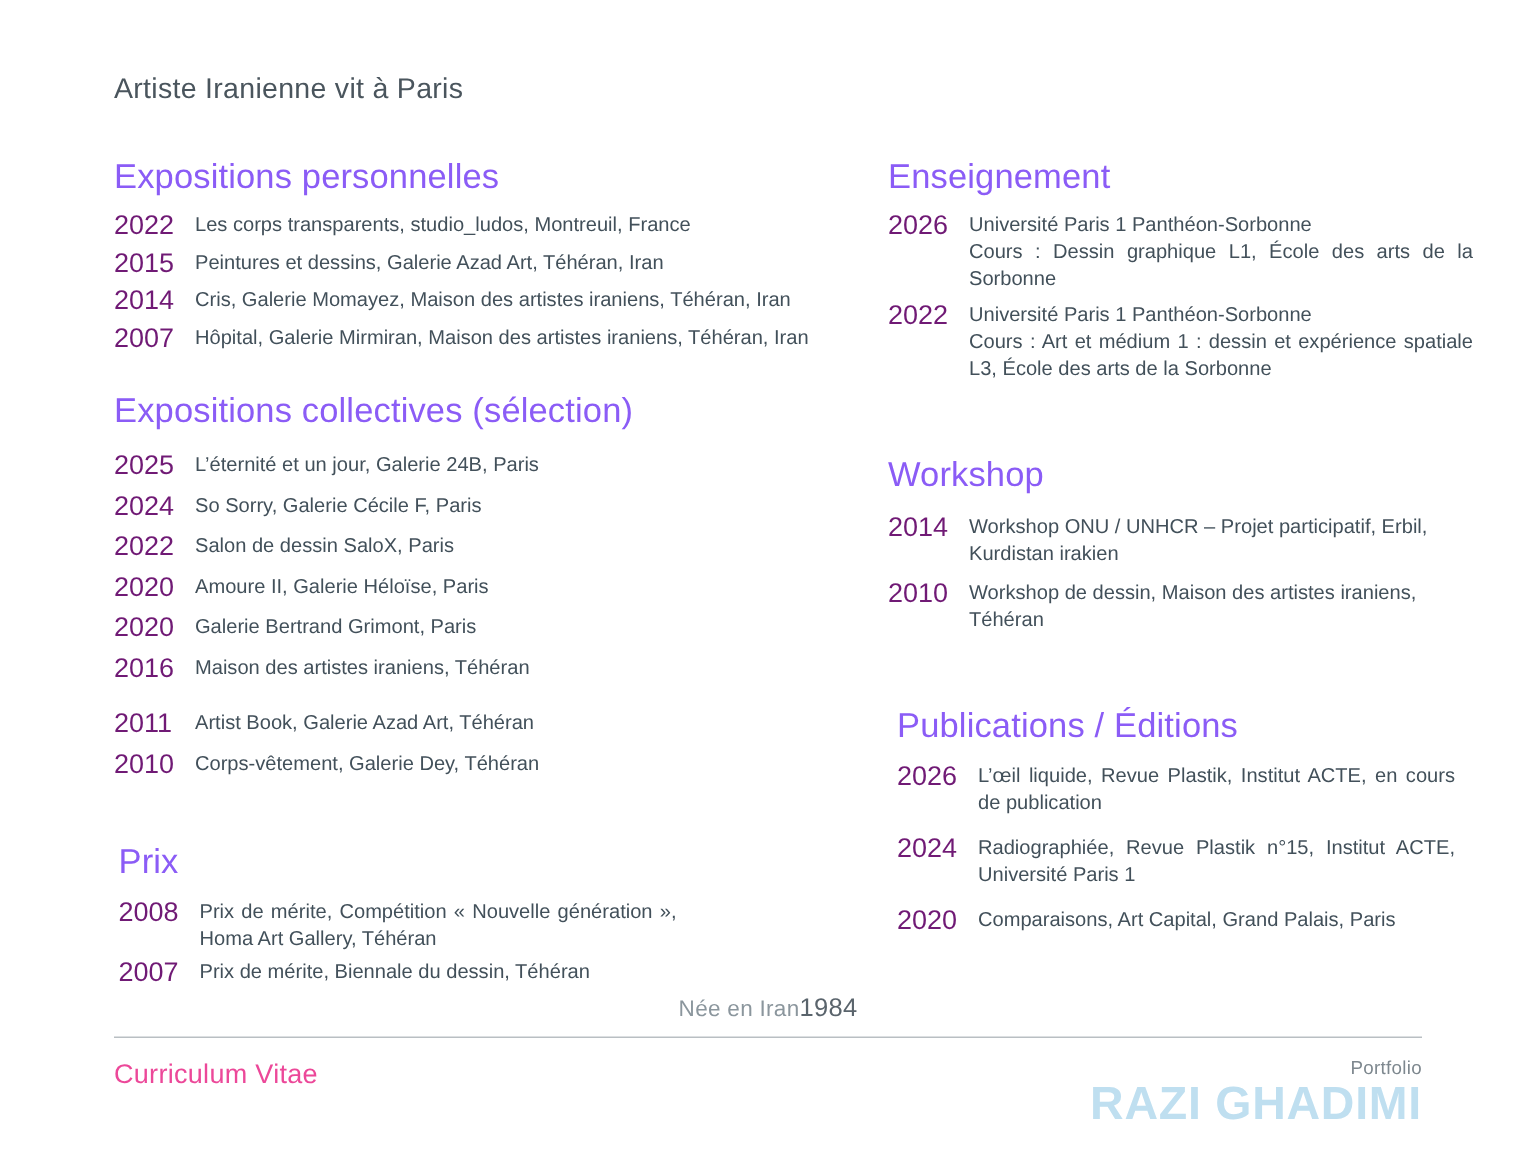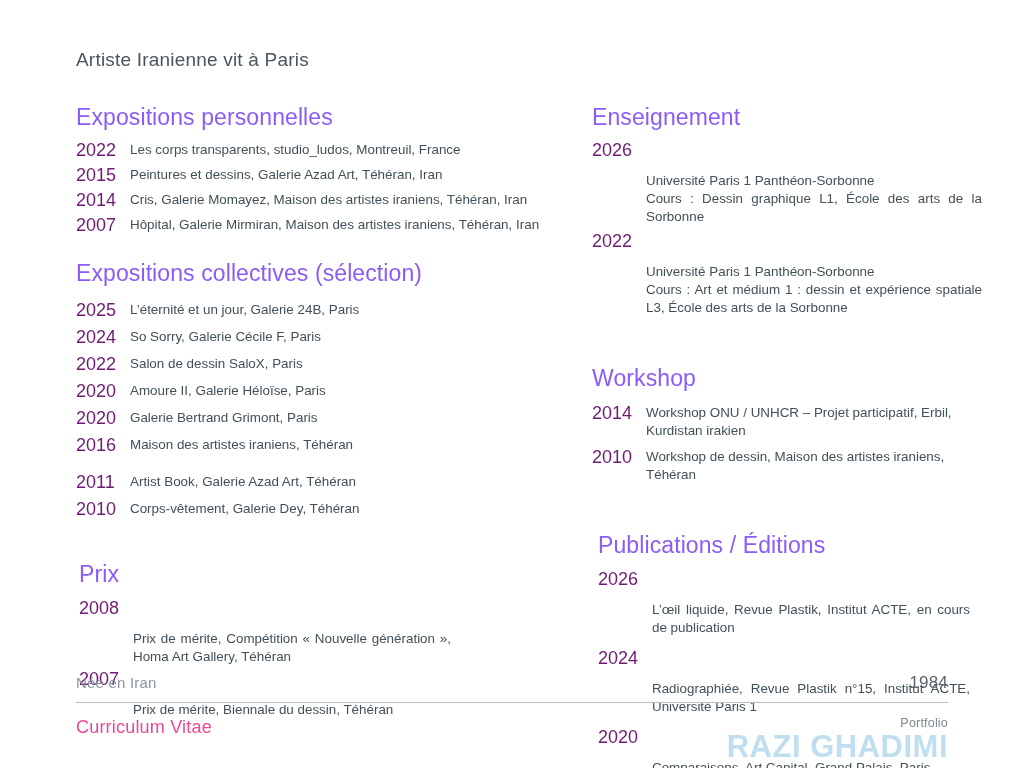--- a/index.html
+++ b/index.html
@@ -82,36 +82,35 @@
     color: #42505a;
     font-size: 13.4px;
     line-height: 18px;
     flex: 1 1 auto;
   }
   .entry-text .sub {
     display: block;
   }
 
   
-  .just .entry-text { text-align: justify; margin-top: 31px; }
+  .just .entry-text { text-align: justify; }
   .just .entry-text .sub { text-align: justify; }
 
   
   .footer {
     position: absolute;
     left: 76px;
     top: 662px;
     width: 872px;
   }
   .footer-row-top {
     display: flex;
-    justify-content: space-between;
+    justify-content: center;
     align-items: baseline;
     padding-bottom: 9px;
-    margin-top: 11px;
   }
   .footer-born {
     font-size: 15px;
     color: #8b969d;
     letter-spacing: .2px;
   }
   .footer-year {
     font-size: 17px;
     color: #5a646c;
     letter-spacing: .2px;

